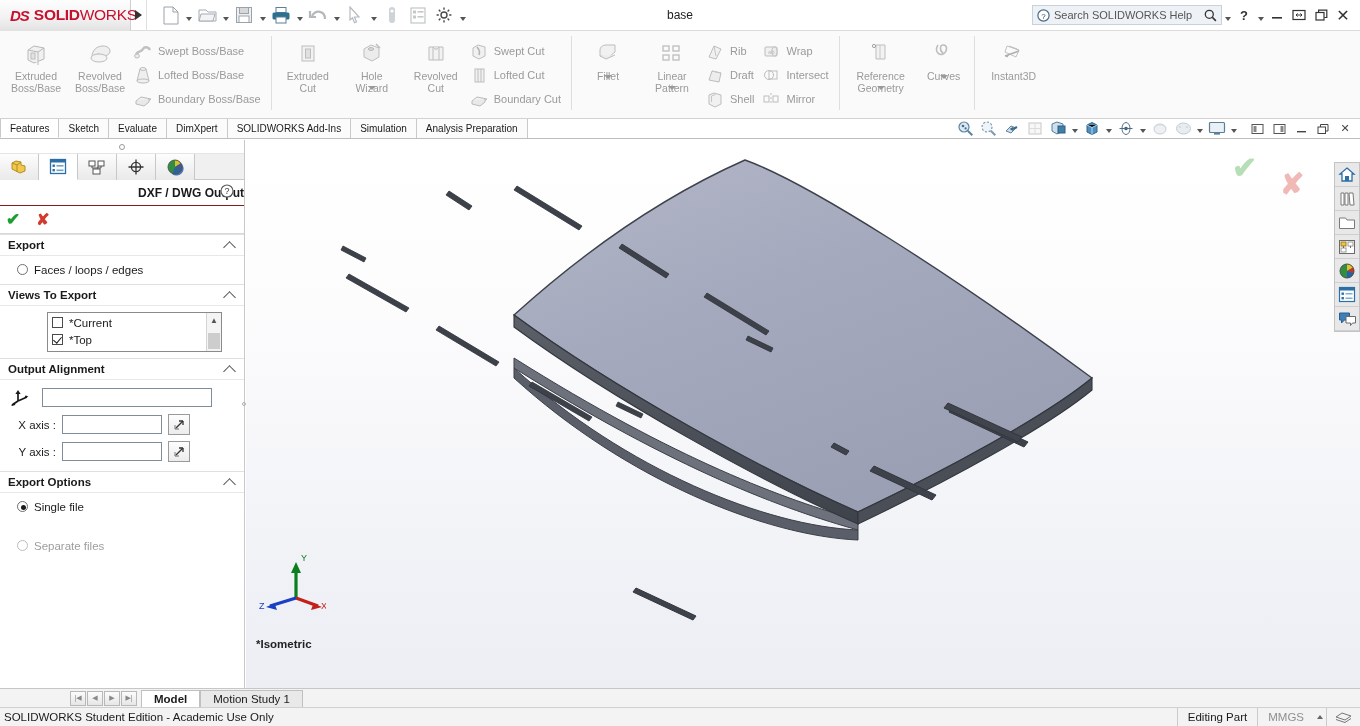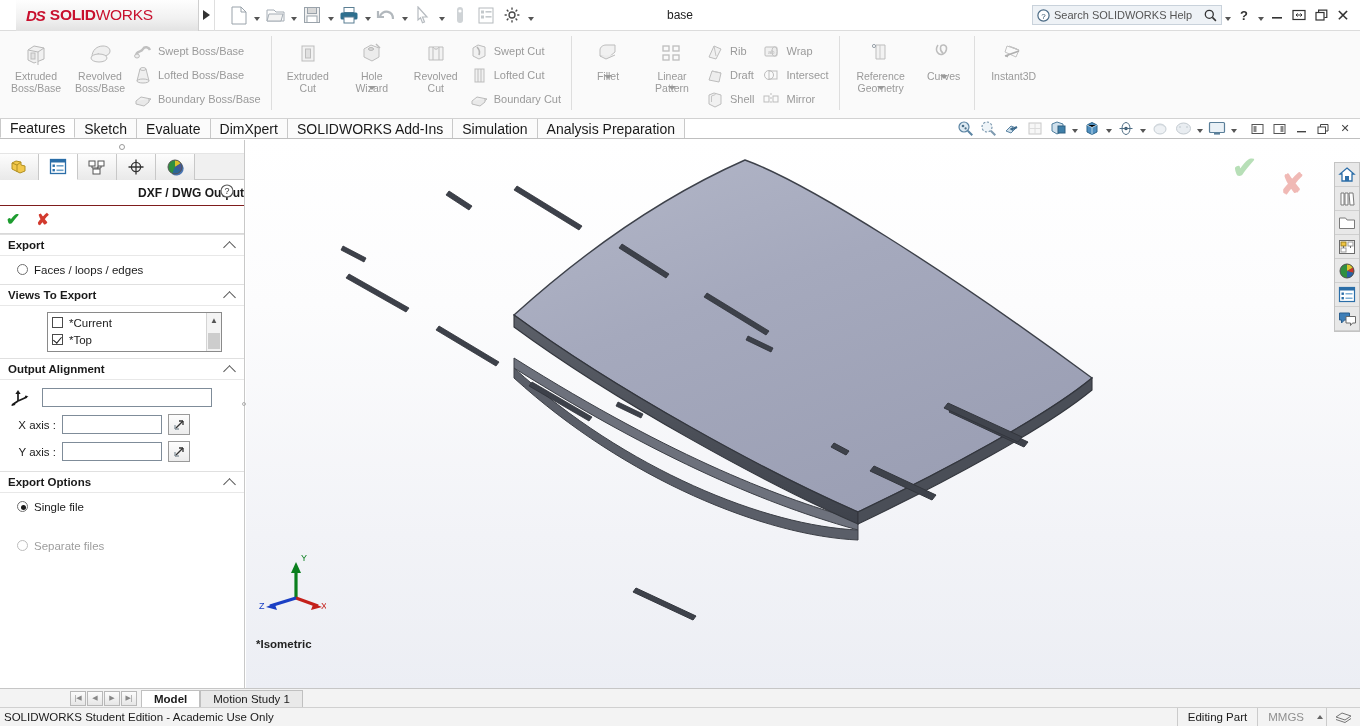--- a/index.html
+++ b/index.html
@@ -14,24 +14,24 @@
   #app { position: relative; width: 1360px; height: 726px; }
 
   
   .titlebar {
     position: absolute; left:0; top:0; width:1360px; height:31px;
     background: #ffffff;
     border-bottom: 1px solid #dcdcdc;
     display: flex; align-items: center;
   }
   .logo-box {
-    width: 183px; height: 31px;
+    width: 131px; height: 31px;
     background: linear-gradient(to bottom,#fefefe 0%, #f1f1f1 60%, #e2e2e2 100%);
     border-right:1px solid #cfcfcf;
-    display:flex; align-items:center; padding-left:10px;margin-left:16px;
+    display:flex; align-items:center; padding-left:10px;
   }
   .ds-mark {
     font-weight: bold; font-size: 15px; color:#c8102e; letter-spacing:-1px;
     font-style: italic; margin-right:5px;
   }
   .sw-word { font-size:15.5px; letter-spacing:-0.3px; }
   .sw-word .b { font-weight:bold; color:#c8102e; }
   .sw-word .g { font-weight:normal; color:#c8102e; }
   .flyout-arrow {
     width:16px; height:31px; display:flex; align-items:center; justify-content:center;
@@ -71,21 +71,21 @@
   .dropcaret:after{content:""; border-top:4px solid #9a9a9a; border-left:4px solid transparent; border-right:4px solid transparent;}
   .btn-wrap{ position:relative; }
 
   
   .tabstrip {
     position:absolute; left:0; top:119px; width:1360px; height:20px;
     background:#ffffff; display:flex; align-items:stretch;
     border-bottom:1px solid #bfbfbf;
   }
   .tab {
-    display:flex; align-items:center; padding:0 9px; font-size:14px; color:#1a1a1a;
+    display:flex; align-items:center; padding:0 9px; font-size:10px; color:#1a1a1a;
     border-right:1px solid #c9c9c9; background:#fbfbfb;
   }
   .tab.active { background:#ffffff; font-weight:normal; border-bottom:1px solid #fff; }
   .tab:first-child { border-left:1px solid #c9c9c9; }
   .tabspacer{ flex:1; }
   .viewtools { display:flex; align-items:center; gap:1px; padding-right:8px;}
   .vt { width:22px; height:19px; display:flex; align-items:center; justify-content:center;}
   .vcaret { width:10px; height:19px; display:flex; align-items:flex-end; justify-content:center; padding-bottom:5px;}
   .vcaret:after{content:""; border-top:4px solid #555; border-left:3.5px solid transparent;border-right:3.5px solid transparent;}
   .winctl { display:flex; align-items:center; gap:2px; padding-right:5px;}

